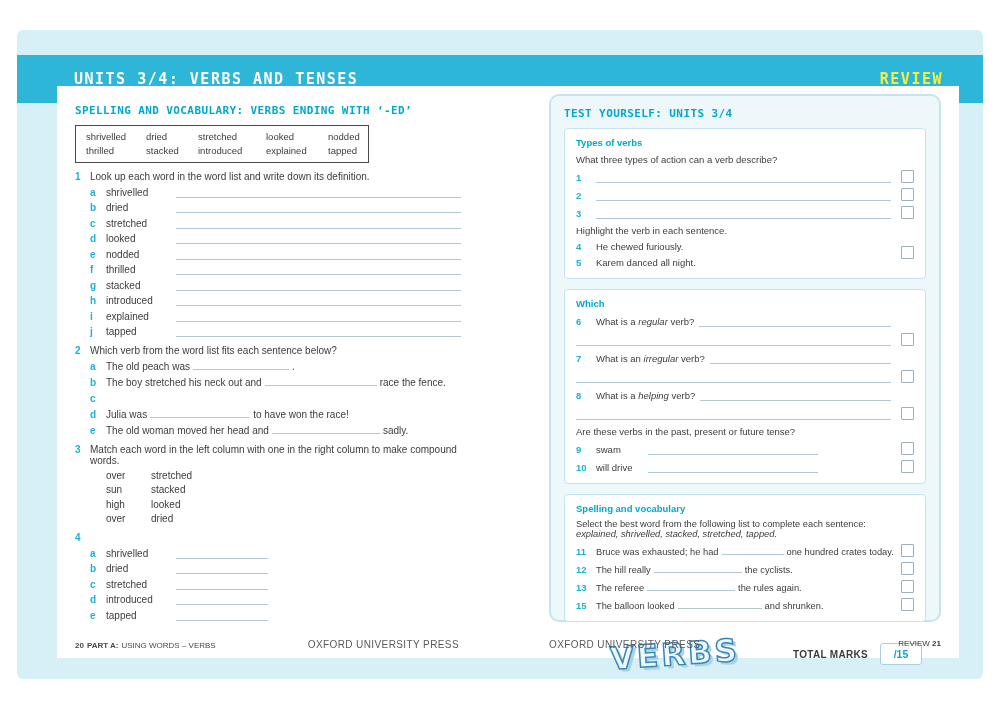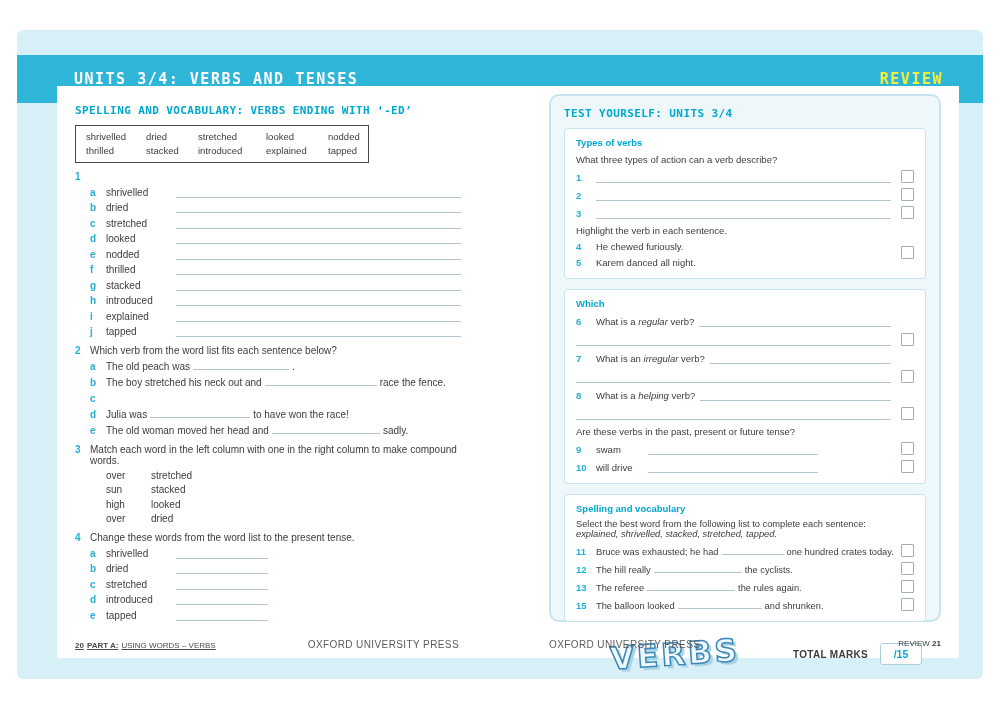--- a/index.html
+++ b/index.html
@@ -32,21 +32,21 @@
   .line-short { width:92px; border-bottom:1px solid #b4c6d2; height:11px; }
 
   .sent-row { display:flex; margin-top:5px; padding-left:15px; font-size:10px; white-space:nowrap; overflow:hidden; }
   .blank { display:inline-block; border-bottom:1px solid #b4c6d2; height:9px; margin:0 3px; }
 
   .match-row { display:flex; margin-top:3.5px; padding-left:31px; font-size:10px; }
   .match-left { width:45px; flex:none; }
 
   .footer { position:absolute; left:18px; right:22px; bottom:8px; display:flex; justify-content:space-between; align-items:baseline; font-size:8px; color:#4a4a4a; }
   .fp { font-weight:700; }
-  .f-left span { margin-right:3px;text-decoration:underline; }
+  .f-left span { margin-right:3px; }
   .publisher { font-size:10px; letter-spacing:0.4px; color:#5a5a5a; }
   .footer-left .publisher { margin-right:28px; }
 
   .panel { background:#eef7fa; border:2px solid #c6e4ef; border-radius:10px; padding:10px 13px 8px; height:528px; display:flex; flex-direction:column; }
   .panel-heading { font-family:"DejaVu Sans Mono", monospace; font-weight:700; color:#00a8cf; font-size:11px; letter-spacing:0.4px; margin:1px 0 8px; }
 
   .tbox { background:#ffffff; border:1.5px solid #c6e4ef; border-radius:4px; padding:8px 11px 10px; margin-bottom:10px; font-size:9.5px; }
   .tbox-title { color:#00a8cf; font-weight:700; font-size:9.5px; }
   .tprompt { margin-top:6px; font-size:9.5px; }
 
@@ -105,20 +105,21 @@
         <span>thrilled</span>
         <span>stacked</span>
         <span>introduced</span>
         <span>explained</span>
         <span>tapped</span>
       </div>
 
       <div class="q">
         <div class="q-prompt">
           <span class="q-num">1</span>
+          <span>Look up each word in the word list and write down its definition.</span>
         </div>
         <div class="def-row">
             <span class="letter">a</span>
             <span class="def-word">shrivelled</span>
             <span class="line"></span>
           </div>
         <div class="def-row">
             <span class="letter">b</span>
             <span class="def-word">dried</span>
             <span class="line"></span>
@@ -210,21 +211,20 @@
           </div>
         <div class="match-row">
             <span class="match-left">over</span>
             <span>dried</span>
           </div>
       </div>
 
       <div class="q">
         <div class="q-prompt">
           <span class="q-num">4</span>
-          <span>Change these words from the word list to the present tense.</span>
         </div>
         <div class="def-row">
             <span class="letter">a</span>
             <span class="def-word">shrivelled</span>
             <span class="line-short"></span>
           </div>
         <div class="def-row">
             <span class="letter">b</span>
             <span class="def-word">dried</span>
             <span class="line-short"></span>

